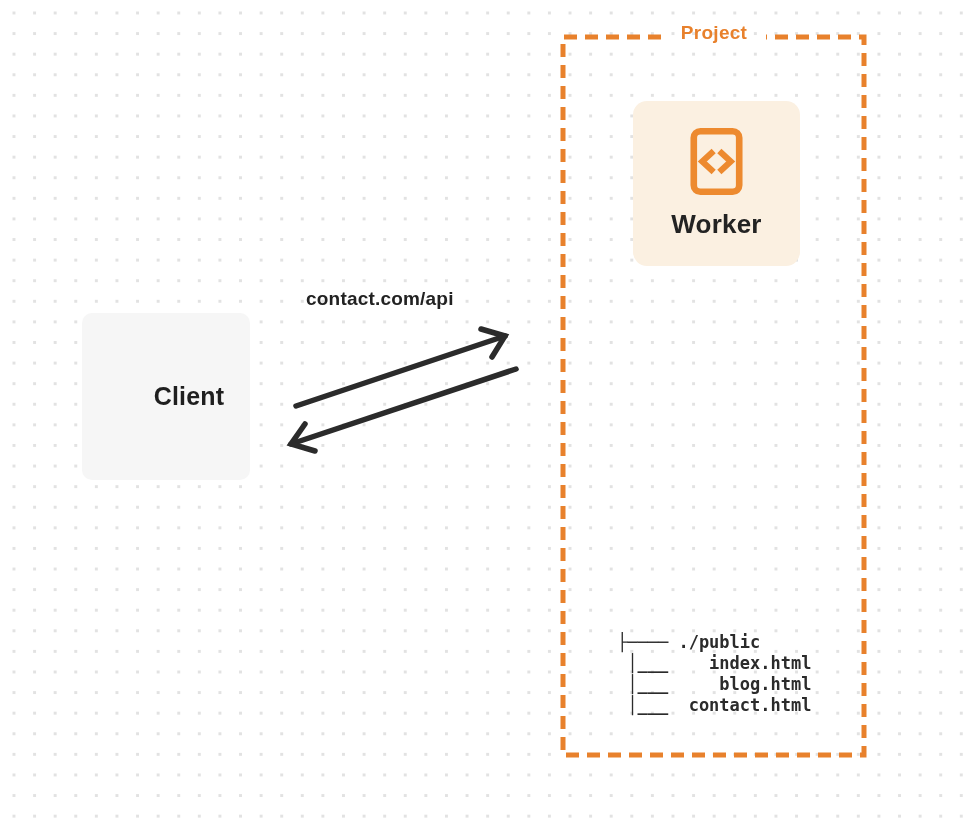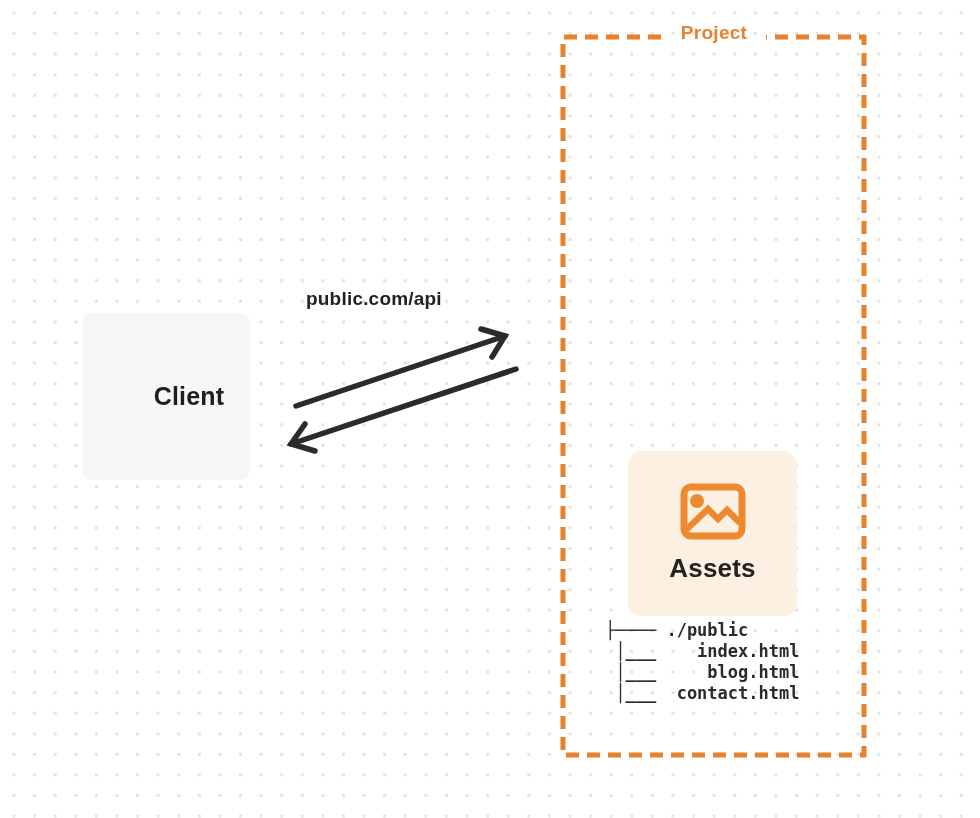--- a/index.html
+++ b/index.html
@@ -36,21 +36,21 @@
     position:absolute;background:#FBF0E1;border-radius:14px;
     display:flex;flex-direction:column;align-items:center;
   }
   .worker-card{left:633px;top:101px;width:167px;height:165px;padding-top:0;}
   .assets-card{left:628px;top:451px;width:169px;height:165px;}
   .worker-card .node-icon{margin-top:26px;}
   .assets-card .node-icon{margin-top:32px;}
   .node-card .node-label{font-size:26px;font-weight:bold;color:#232323;margin-top:13px;letter-spacing:.2px;}
 
   .file-tree{
-    position:absolute;left:605px;top:620px;margin:0;
+    position:absolute;left:605px;top:620px;margin:12px;
     font-family:"DejaVu Sans Mono", monospace;
     font-size:17px;line-height:21px;font-weight:600;color:#2B2B2B;
   }
 </style>
 </head>
 <body>
 
 <div class="canvas">
 
   <svg class="overlay" viewBox="0 0 980 818" xmlns="http://www.w3.org/2000/svg">
@@ -65,32 +65,32 @@
     <g stroke="#2B2B2B" stroke-width="5.5" stroke-linecap="round" fill="none">
       <path d="M516 369 L291 444"></path>
       <path d="M315 451 L291 444 L305 424"></path>
     </g>
   </svg>
 
   <div class="client-card">
     <span class="node-label">Client</span>
   </div>
 
-  <div class="request-label">public.com/api</div>
+  <div class="request-label">contact.com/api</div>
 
   <div class="project-label">Project</div>
 
+  <div class="node-card worker-card">
+    <svg class="node-icon" width="53" height="69" viewBox="0 0 56 72" xmlns="http://www.w3.org/2000/svg">
+      <rect x="4" y="4" width="48" height="64" rx="7" fill="none" stroke="#ED8A2F" stroke-width="7"></rect>
+      <path d="M25 25 L13 36 L25 47" fill="none" stroke="#ED8A2F" stroke-width="6.5" stroke-linejoin="miter"></path>
+      <path d="M31 25 L43 36 L31 47" fill="none" stroke="#ED8A2F" stroke-width="6.5" stroke-linejoin="miter"></path>
+    </svg>
+    <span class="node-label">Worker</span>
+  </div>
 
-  <div class="node-card assets-card">
-    <svg class="node-icon" width="66" height="57" viewBox="0 0 66 57" xmlns="http://www.w3.org/2000/svg">
-      <rect x="4" y="4" width="58" height="49" rx="7" fill="none" stroke="#ED8A2F" stroke-width="7"></rect>
-      <circle cx="17" cy="18" r="7" fill="#ED8A2F"></circle>
-      <path d="M6 47 L28 26 L38 36 L47 27 L60 40" fill="none" stroke="#ED8A2F" stroke-width="6.5" stroke-linejoin="miter"></path>
-    </svg>
-    <span class="node-label">Assets</span>
-  </div>
 
   <pre class="file-tree">├──── ./public
  │___    index.html
  │___     blog.html
  │___  contact.html</pre>
 
 </div>
 
 </body></html>

